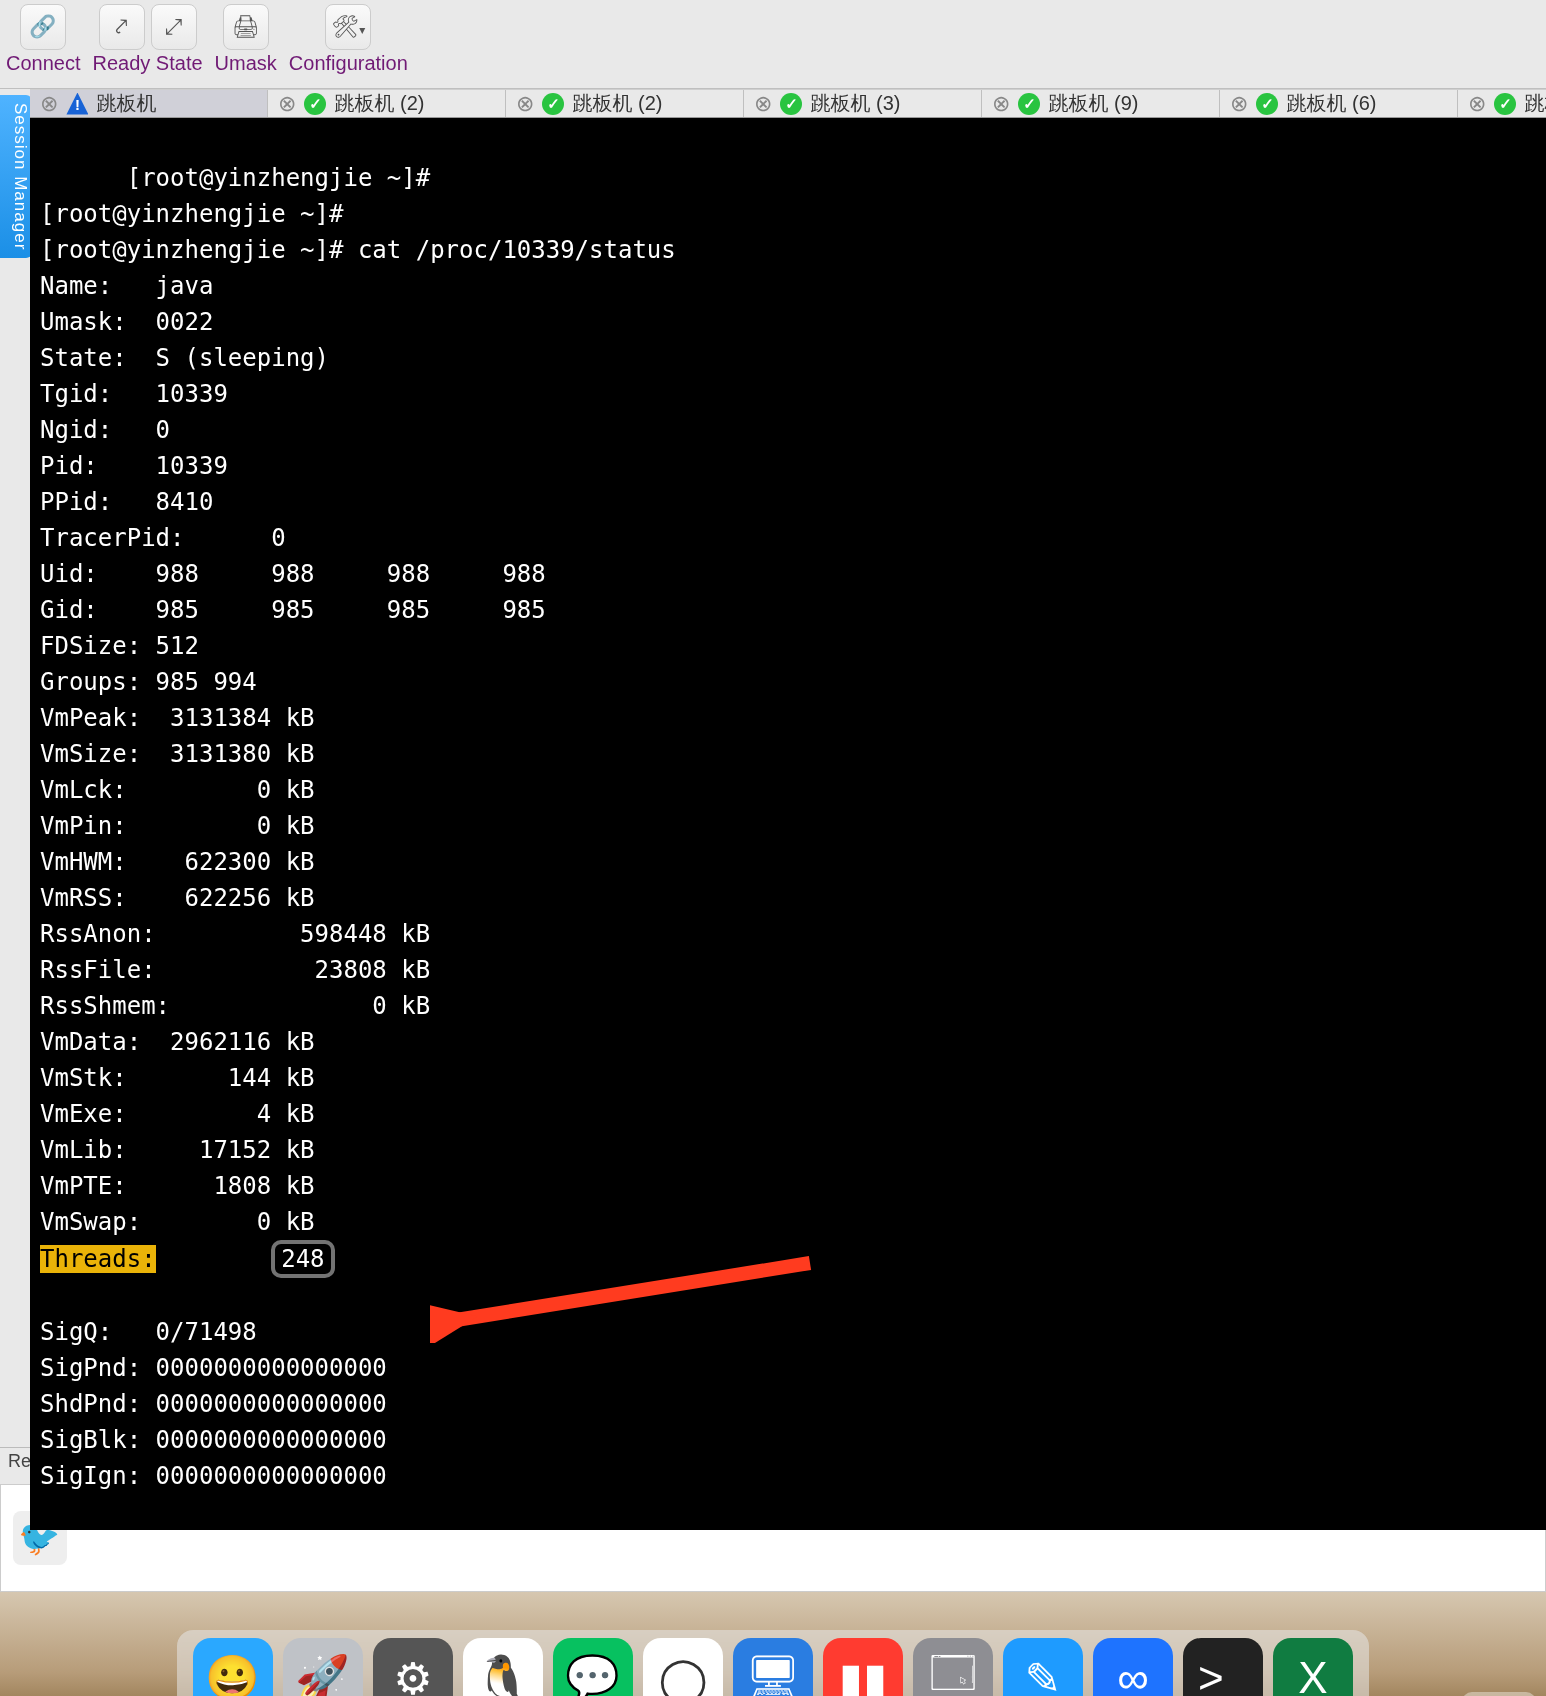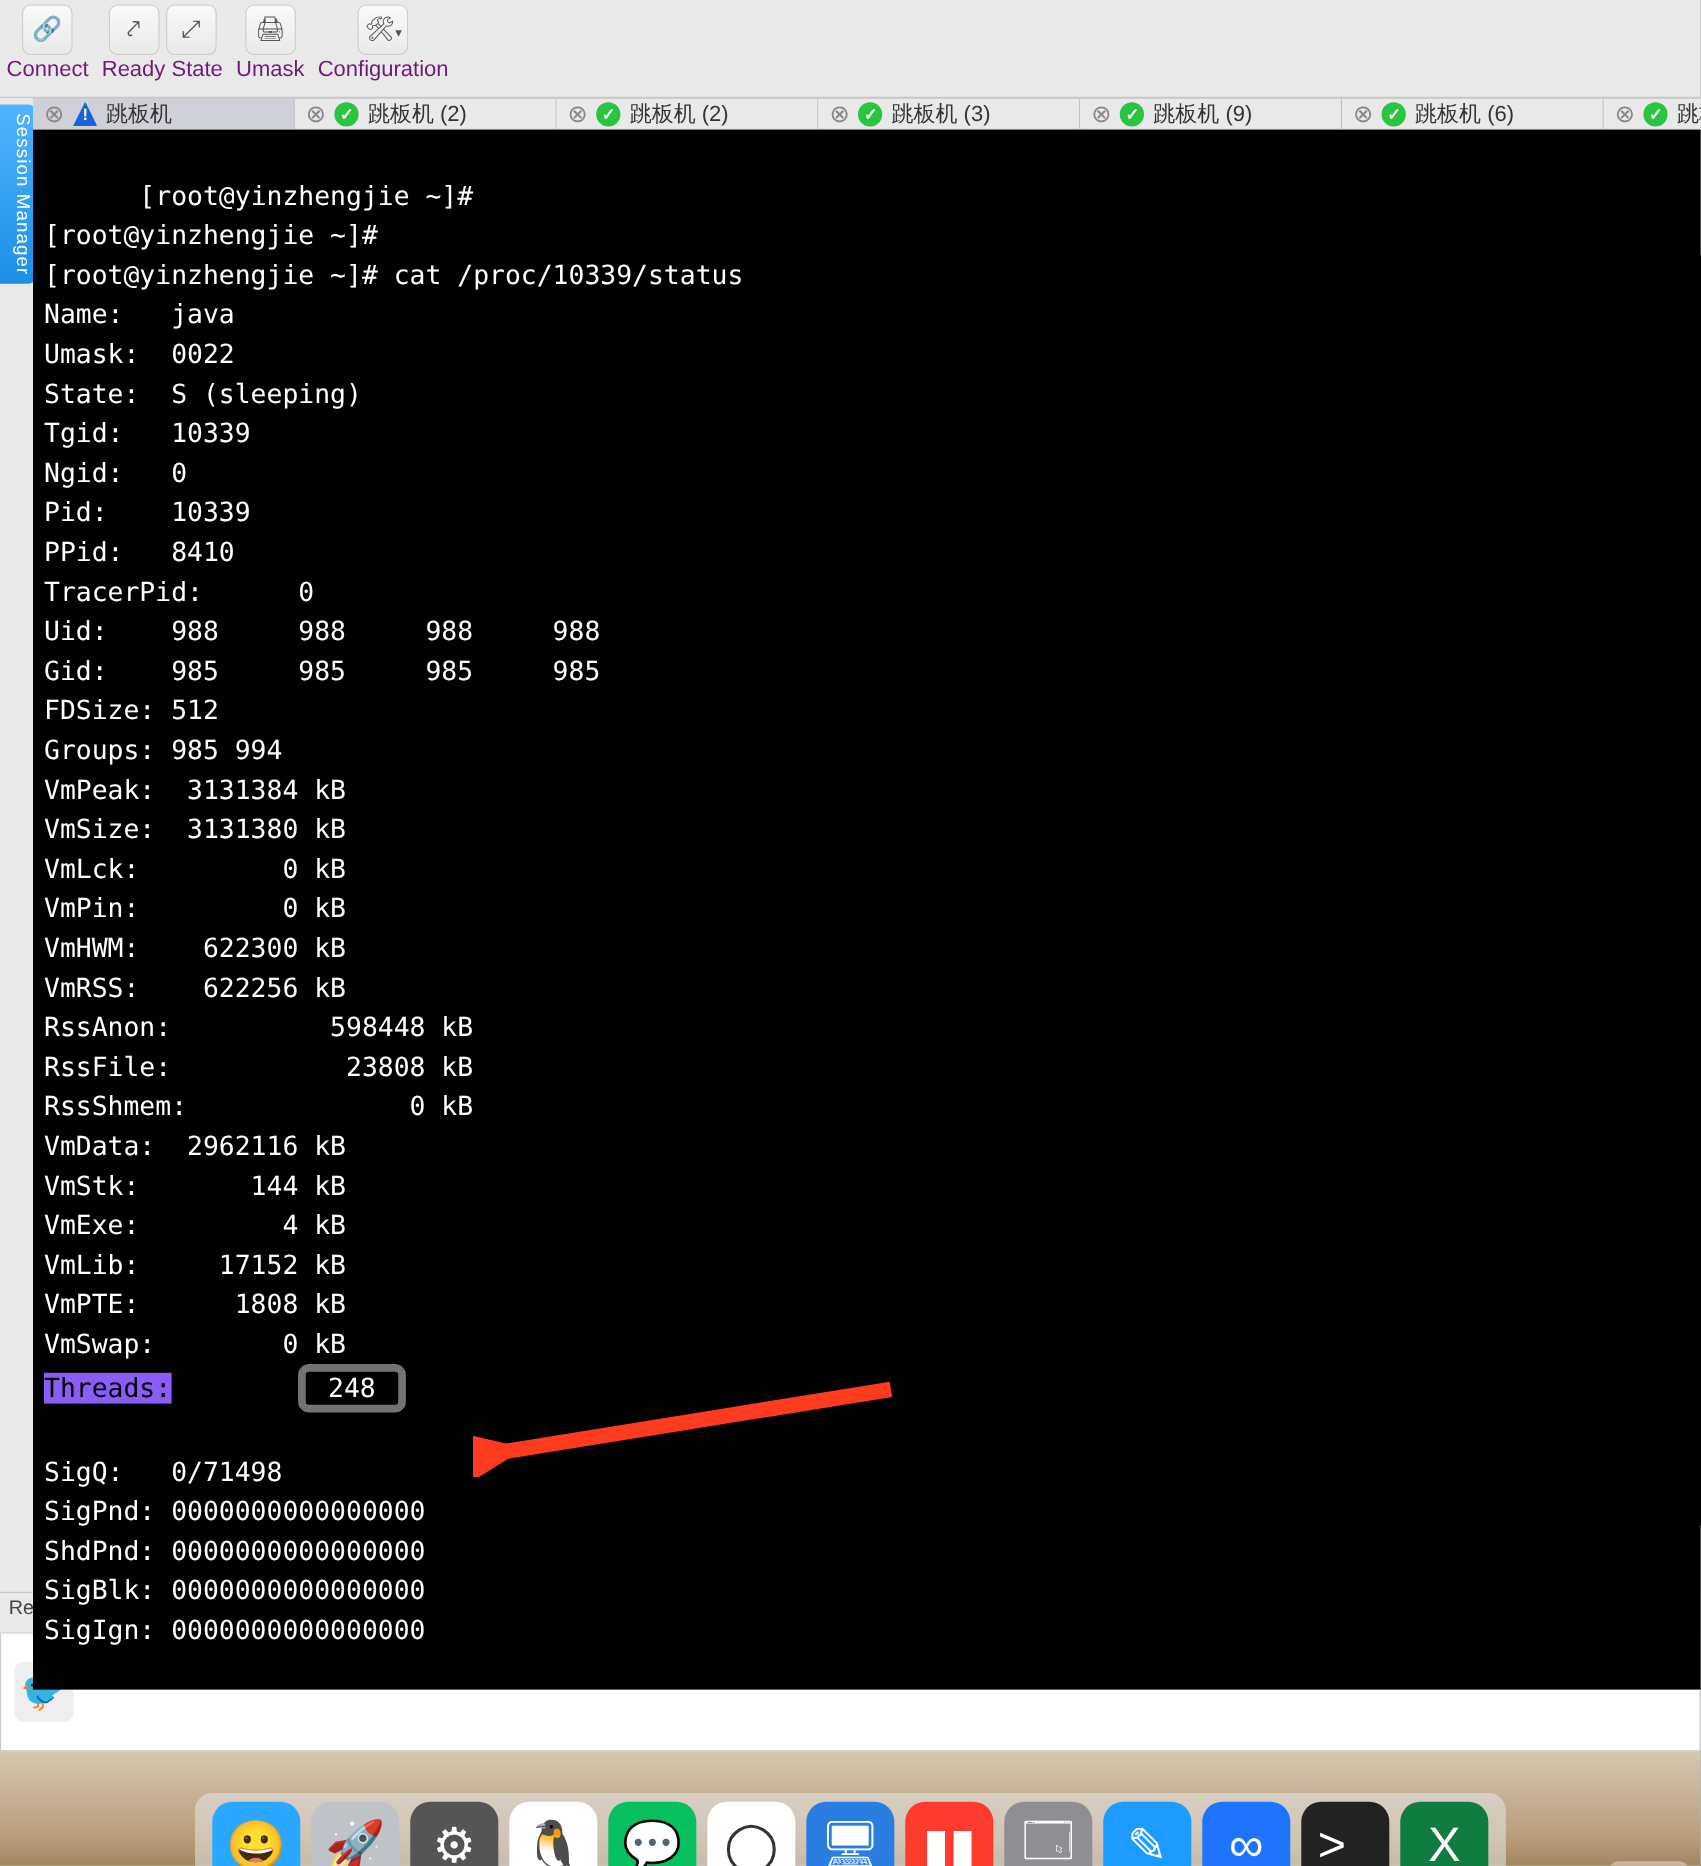--- a/index.html
+++ b/index.html
@@ -15,22 +15,22 @@
   .sidetab-inner{width:28px;margin-top:6px;background:linear-gradient(#4fb3ff,#1b8fe6);color:#fff;font-size:17px;writing-mode:vertical-rl;text-orientation:mixed;padding:8px 2px;border-radius:0 6px 6px 0;letter-spacing:1px;text-align:center}
   .tabs-row{height:38px;background:#e9e9e9;display:flex;border-bottom:1px solid #999;border-top:1px solid #cfcfcf}
   .tab{flex:0 0 217px;border-right:1px solid #bfbfbf;display:flex;align-items:center;gap:8px;padding:0 10px;font-size:20px;color:#333;background:#e9e9e9}
   .tab.active{background:#d0d0d8}
   .tab .x{color:#888;font-size:22px;line-height:1}
   .warn-ico{width:22px;height:22px;background:#1863d6;clip-path:polygon(50% 0,100% 100%,0 100%);position:relative}
   .warn-ico::after{content:"!";position:absolute;left:0;right:0;top:3px;text-align:center;color:#fff;font-weight:bold;font-size:15px}
   .check-ico{width:22px;height:22px;border-radius:50%;background:#29c440;display:flex;align-items:center;justify-content:center;color:#fff;font-size:15px;font-weight:bold}
   .term-wrap{flex:1;display:flex;flex-direction:column}
   .term{flex:1;background:#000;color:#fff;font-family:"Menlo","Consolas",monospace;font-size:24px;line-height:36px;padding:6px 0 0 10px;position:relative;white-space:pre}
-  .hl{background:#8b5cf6;color:#000}
-  .box-red{border:7px solid #737373;border-radius:10px;padding:0 20px;display:inline-block;line-height:30px}
+  .hl{background:#eab308;color:#000}
+  .box-red{border:4px solid #737373;border-radius:10px;padding:0 6px;display:inline-block;line-height:30px}
   
   .arrow{position:absolute;left:400px;top:1135px;pointer-events:none}
   .status{height:30px;background:#e9e9e9;font-size:18px;color:#444;padding:3px 8px;border-top:1px solid #bbb}
   
   .notif{height:90px;background:#fff;border:1px solid #ccc;display:flex;align-items:center;gap:12px;padding:8px 12px}
   .notif-ico{width:54px;height:54px;background:#eee;border-radius:8px;display:flex;align-items:center;justify-content:center;font-size:34px}
   .notif-txt .t{font-size:24px;color:#222}
   .notif-txt .s{font-size:20px;color:#666}
   
   .dock-area{flex:1;display:flex;align-items:flex-end;justify-content:center;height:134px;background:linear-gradient(#d6c7b0,#b79c79 60%,#886a3e);position:relative}

